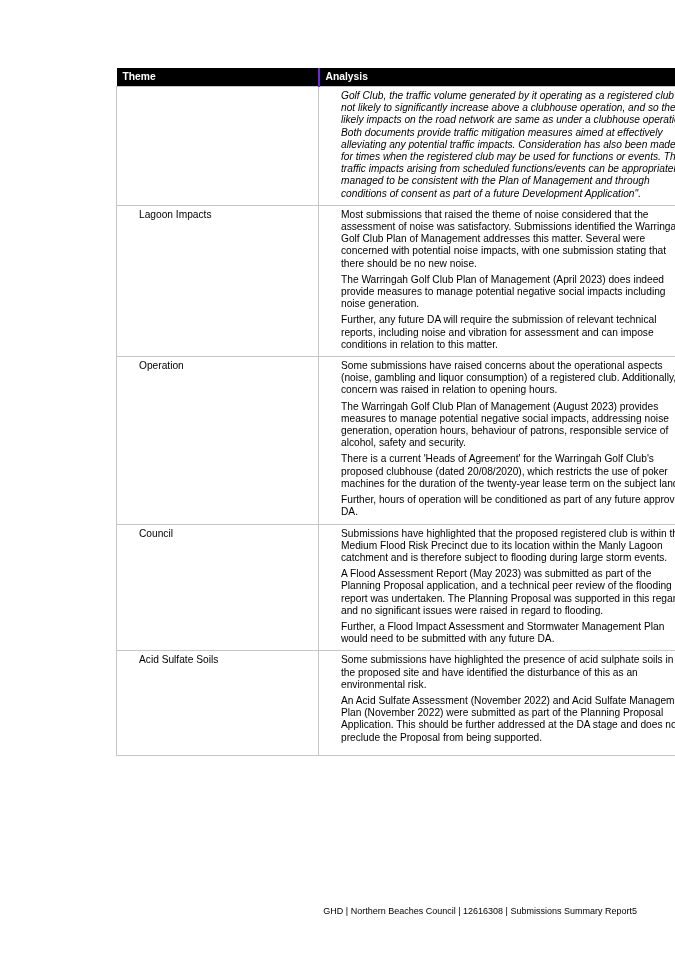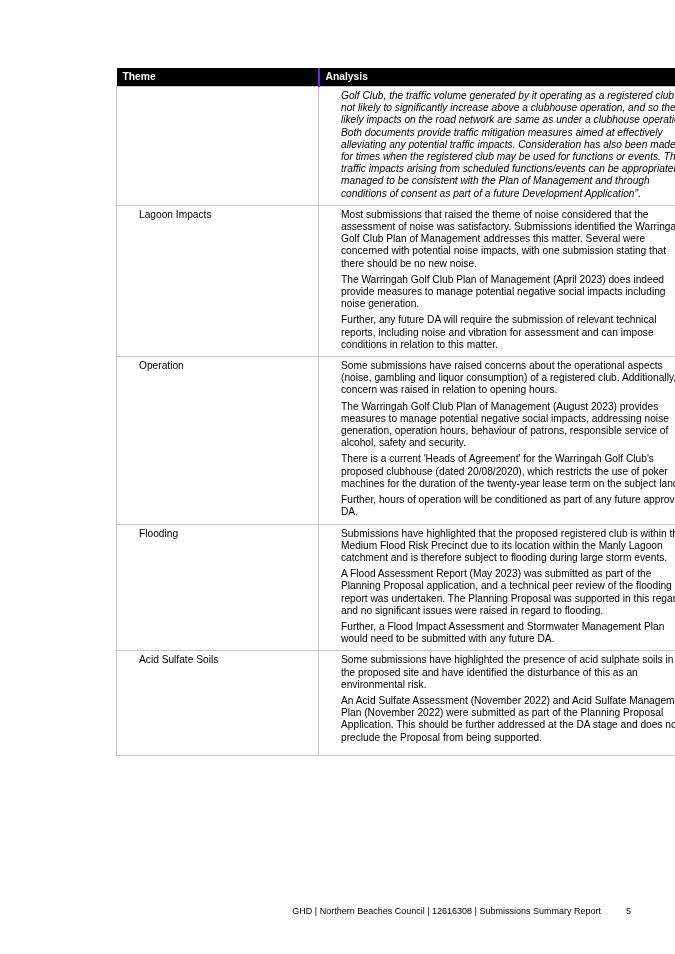--- a/index.html
+++ b/index.html
@@ -45,24 +45,23 @@
     padding: 3px 6px 5px 22px;
     word-wrap: break-word;
   }
   td p { margin: 0; }
   td p + p { margin-top: 4px; }
   .analysis-cell.italic { font-style: italic; }
   tr.last-row td { height: 96px; }
   .footer {
     position: absolute;
     top: 906px;
-    right: 44px;
+    right: 38px;
     display: flex;
     align-items: flex-end;
-    gap: 25px;
     font-size: 9px;
     line-height: 11px;
     color: #000000;
   }
 </style>
 </head>
 <body style="--header-bg: #000000; --header-text: #ffffff; --border: #c6c6c6;">
 
 <table class="doc-table">
   <colgroup>
@@ -93,21 +92,21 @@
       <tr>
         <td class="theme-cell">Operation</td>
         <td class="analysis-cell">
           <p>Some submissions have raised concerns about the operational aspects (noise, gambling and liquor consumption) of a registered club. Additionally, concern was raised in relation to opening hours.</p>
           <p>The Warringah Golf Club Plan of Management (August 2023) provides measures to manage potential negative social impacts, addressing noise generation, operation hours, behaviour of patrons, responsible service of alcohol, safety and security.</p>
           <p>There is a current 'Heads of Agreement' for the Warringah Golf Club's proposed clubhouse (dated 20/08/2020), which restricts the use of poker machines for the duration of the twenty-year lease term on the subject land.</p>
           <p>Further, hours of operation will be conditioned as part of any future approved DA.</p>
         </td>
       </tr>
       <tr>
-        <td class="theme-cell">Flooding</td>
+        <td class="theme-cell">Council</td>
         <td class="analysis-cell">
           <p>Submissions have highlighted that the proposed registered club is within the Medium Flood Risk Precinct due to its location within the Manly Lagoon catchment and is therefore subject to flooding during large storm events.</p>
           <p>A Flood Assessment Report (May 2023) was submitted as part of the Planning Proposal application, and a technical peer review of the flooding report was undertaken. The Planning Proposal was supported in this regard and no significant issues were raised in regard to flooding.</p>
           <p>Further, a Flood Impact Assessment and Stormwater Management Plan would need to be submitted with any future DA.</p>
         </td>
       </tr>
       <tr class="last-row">
         <td class="theme-cell">Acid Sulfate Soils</td>
         <td class="analysis-cell">
           <p>Some submissions have highlighted the presence of acid sulphate soils in the proposed site and have identified the disturbance of this as an environmental risk.</p>

